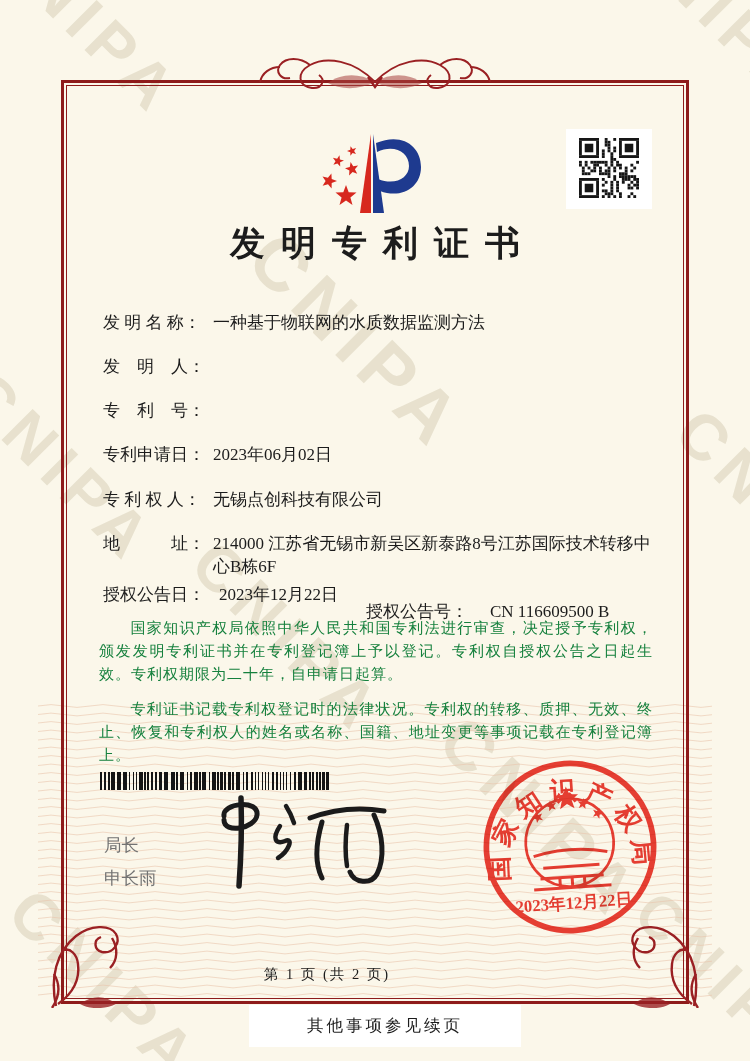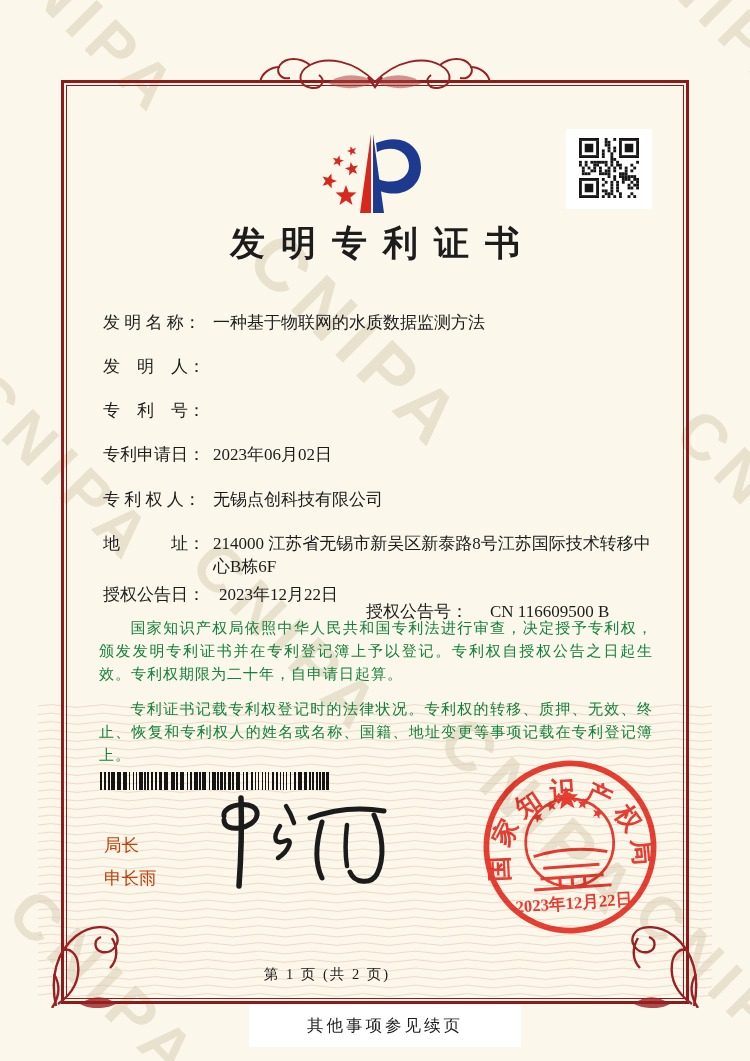--- a/index.html
+++ b/index.html
@@ -23,21 +23,21 @@
   #qr{left:566px;top:129px;width:86px;height:80px;background:#ffffff;}
   #title{left:0;top:220px;width:750px;text-align:center;font-size:35px;font-weight:600;letter-spacing:16px;text-indent:16px;}
   .frow{position:absolute;left:103px;display:flex;font-size:17px;line-height:23px;z-index:4;}
   .flabel{width:110px;flex:none;}
   .fvalue{width:452px;word-break:break-all;}
   .gpair{display:flex;font-size:17px;line-height:23px;}
   #paras{left:99px;top:617px;width:554px;font-size:15px;line-height:23px;letter-spacing:1px;text-align:justify;color:#15803d;}
   #paras p{margin:0 0 12px 0;text-indent:2.1em;}
   #barcode{left:100px;top:772px;width:232px;height:18px;display:flex;align-items:stretch;}
   .bar{background:#141414;height:100%;flex:none;}
-  #signer{left:104px;top:829px;font-family:"Liberation Sans",sans-serif;font-size:17.5px;line-height:33px;font-weight:500;color:#c2410c;}
+  #signer{left:104px;top:829px;font-family:"Liberation Sans",sans-serif;font-size:17.5px;line-height:33px;font-weight:500;color:#737373;}
   #sig{left:198px;top:792px;}
   #seal{left:482px;top:759px;width:176px;height:176px;transform:rotate(-4deg);mix-blend-mode:multiply;opacity:.95;z-index:5;}
   #page-num{left:0;top:965px;width:654px;text-align:center;font-size:14.5px;letter-spacing:2px;}
   #contd{left:249px;top:1005px;width:272px;height:42px;background:#ffffff;text-align:center;line-height:42px;
          font-size:16.5px;letter-spacing:3px;z-index:4;}
 </style>
 </head>
 <body>
 
 <div id="page">

